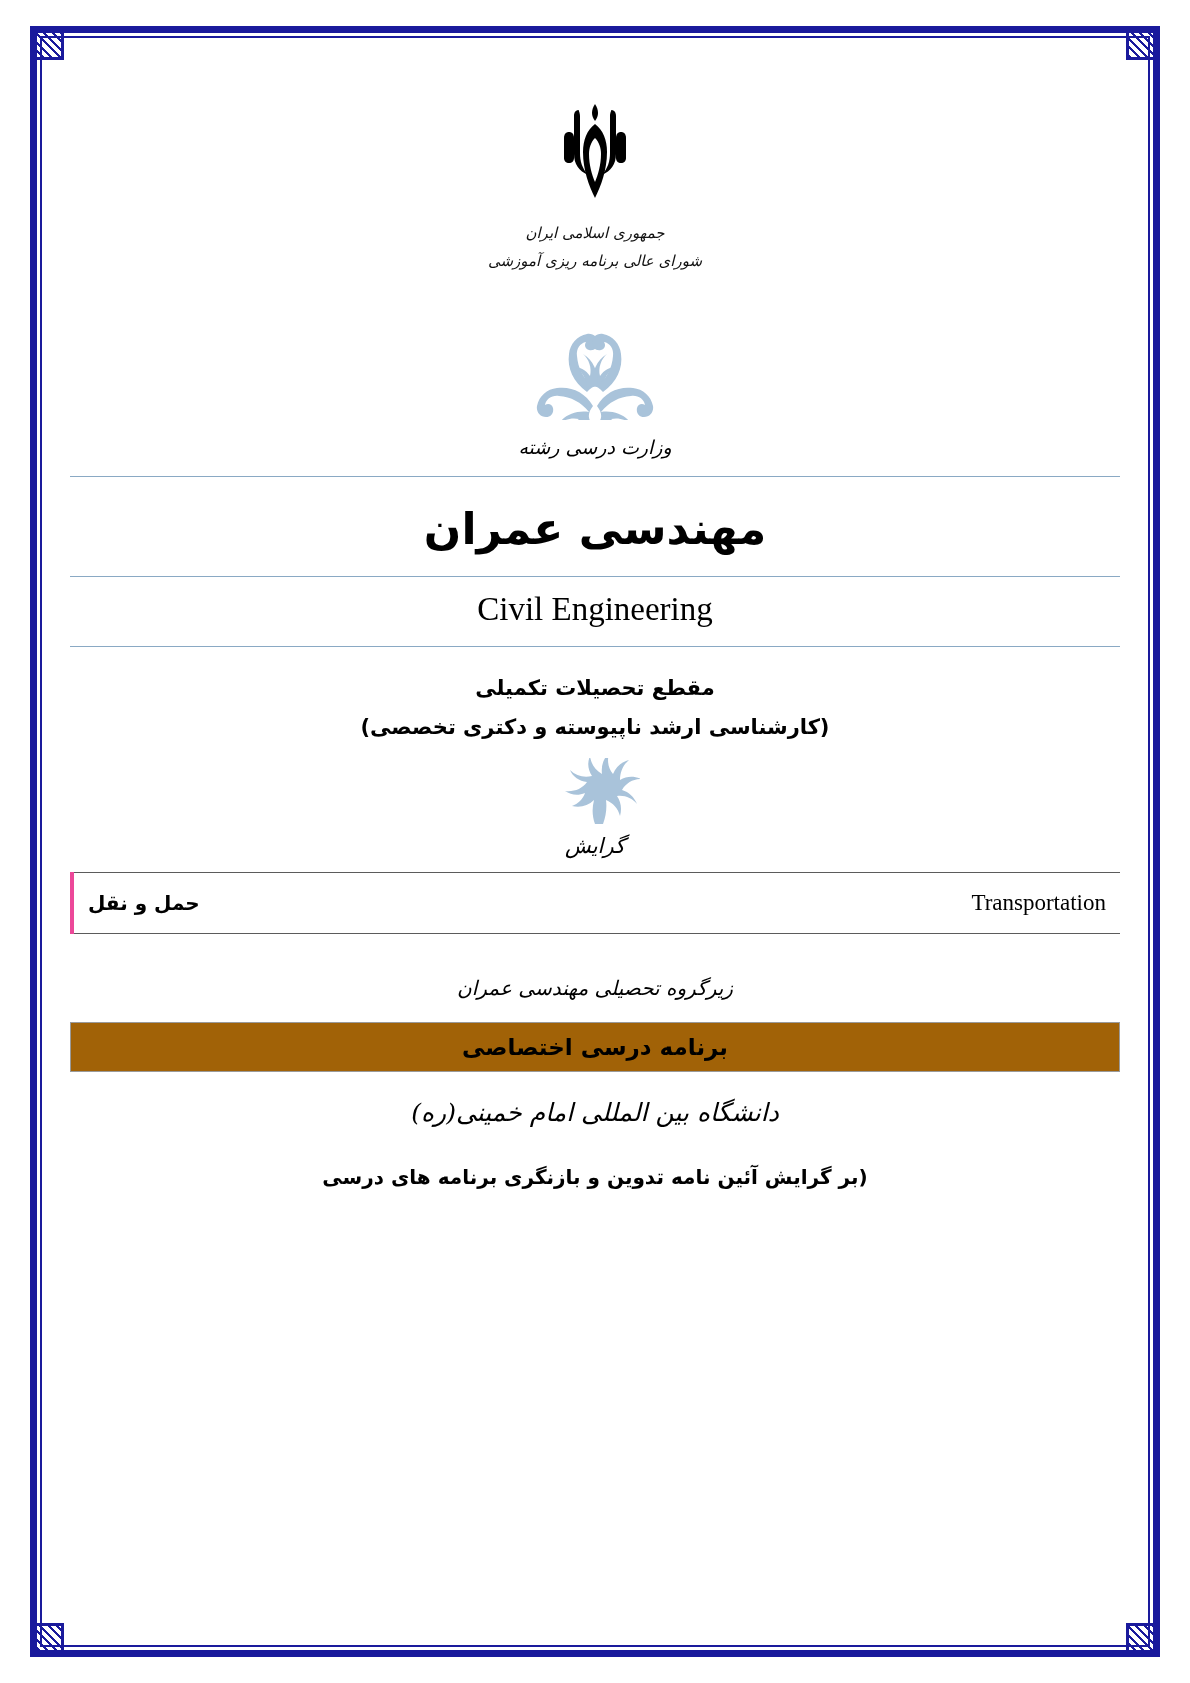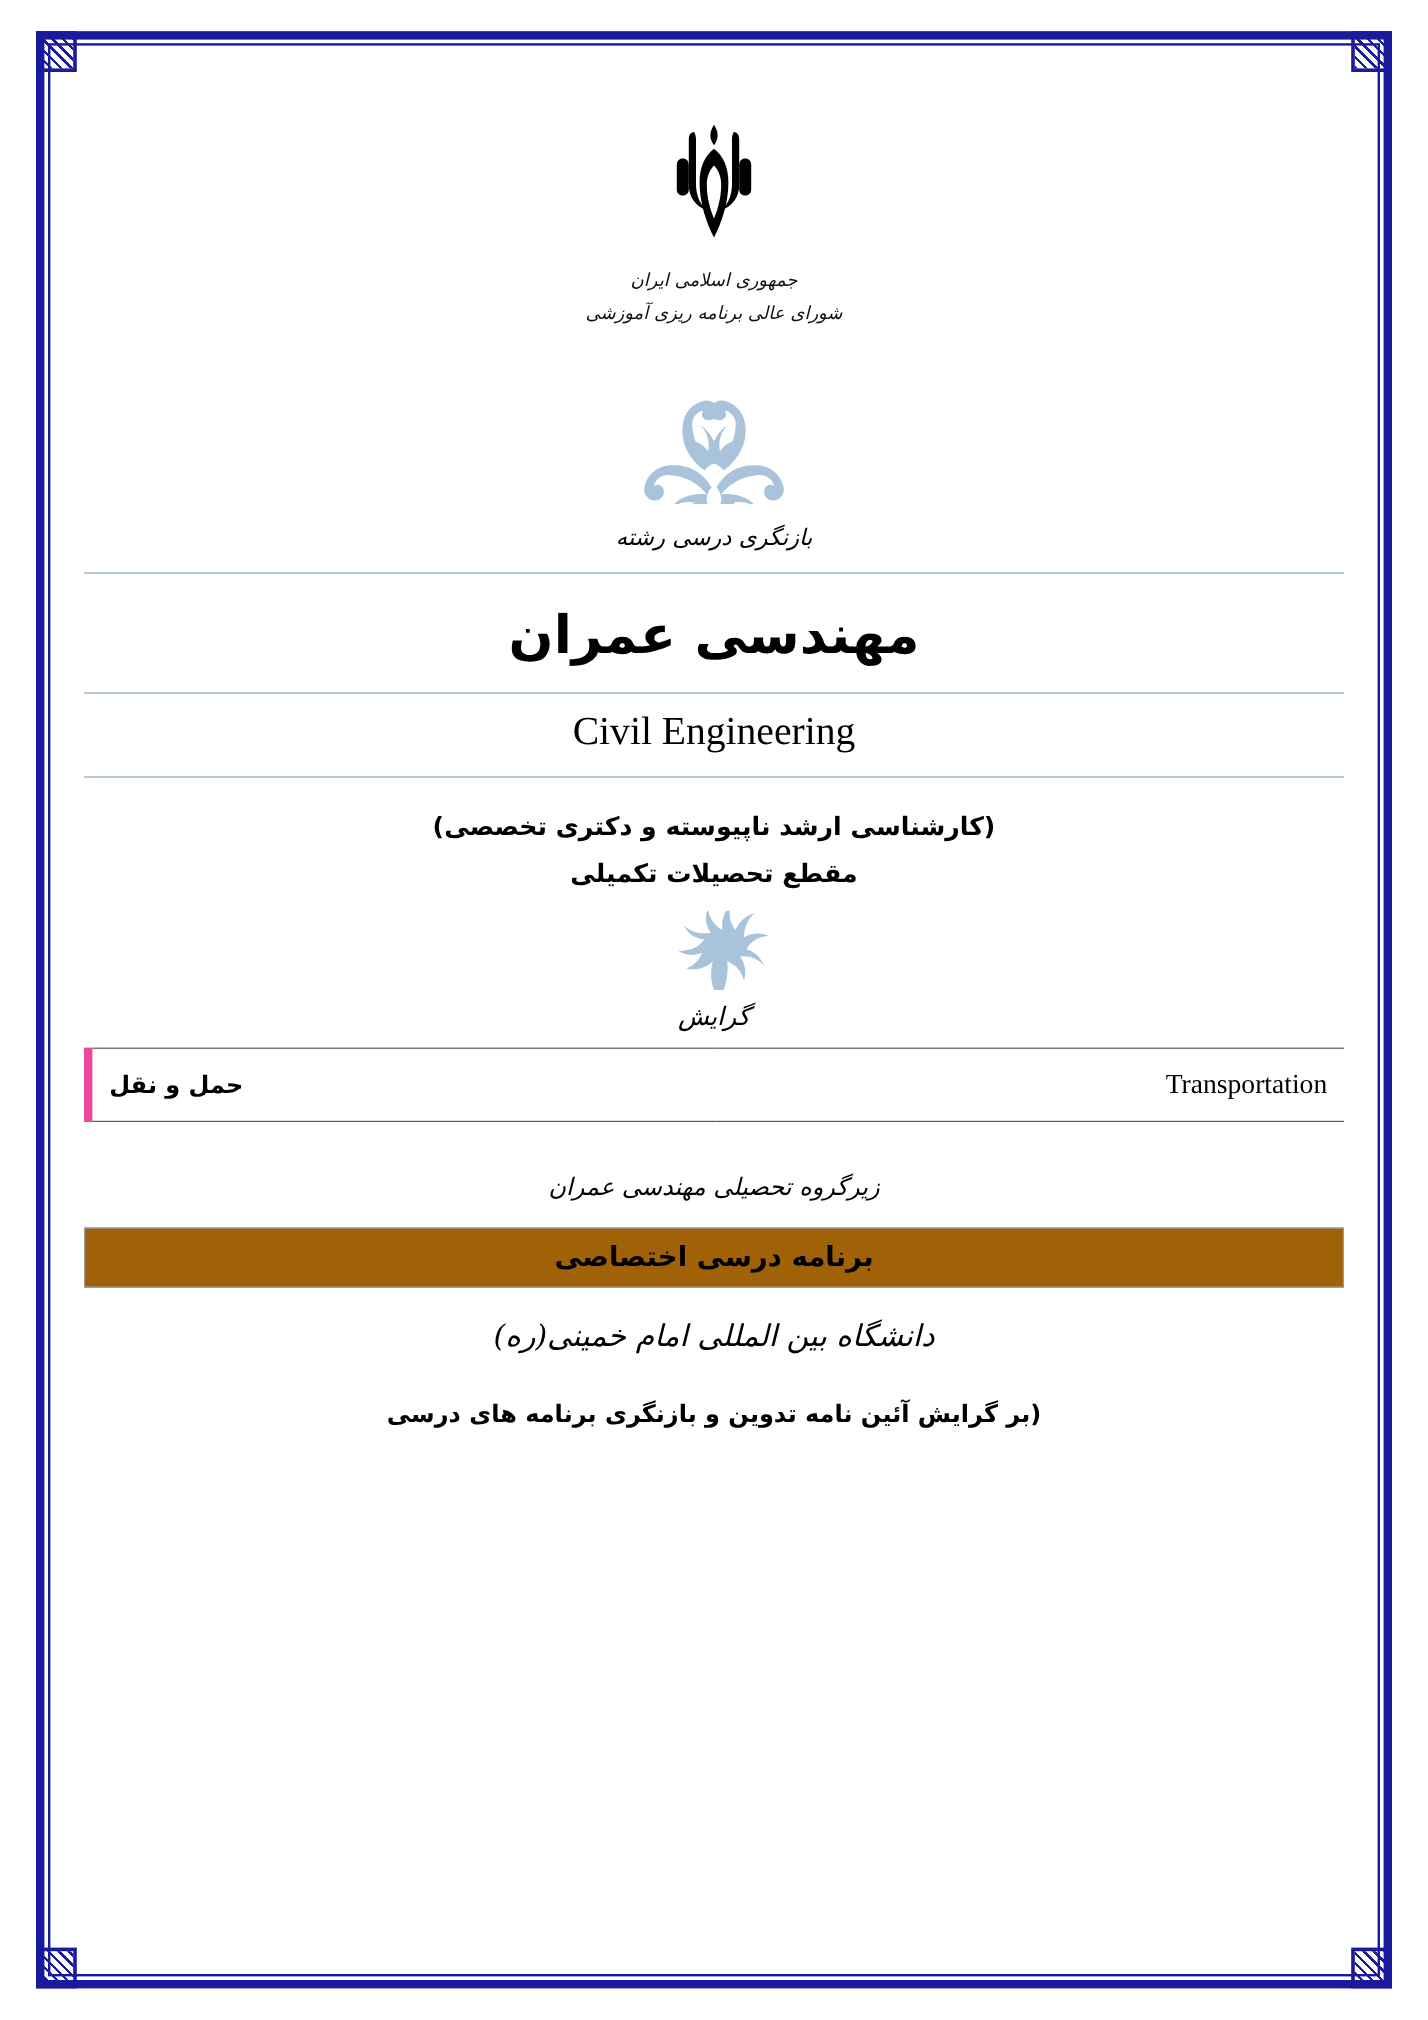--- a/index.html
+++ b/index.html
@@ -149,21 +149,21 @@
     border-bottom: 1px solid #5b5b5b;
     padding: 13px 14px;
     height: 34px;
   }
   .branch-fa {
     width: 50%;
     text-align: left;
     font-family: "DejaVu Sans", sans-serif;
     font-weight: bold;
     font-size: 20px;
-    border-left: 7px solid #ec4899;
+    border-left: 4px solid #ec4899;
   }
   .branch-en {
     width: 50%;
     text-align: right;
     direction: ltr;
     font-family: "Liberation Serif", serif;
     font-size: 23px;
   }
 
   .subgroup {
@@ -234,35 +234,35 @@
       <svg width="240" height="110" viewBox="0 0 240 110" aria-hidden="true">
         <g fill="#a9c3da">
           <path d="M118 96 c-8 -14 -22 -20 -36 -18 c-10 1 -18 8 -20 18 c-1 6 3 11 9 11 c5 0 8 -4 7 -9 c-1 -4 -5 -5 -8 -3 c1 -6 7 -10 14 -9 c12 1 22 6 30 16 c-14 -2 -26 4 -32 14 c5 -6 14 -9 22 -7 c-6 4 -9 10 -9 16 c4 -8 12 -13 21 -13 c-4 -5 -2 -11 2 -16 z"></path>
           <path d="M112 82 c-14 -10 -20 -24 -18 -38 c1 -10 8 -18 18 -20 c6 -1 11 3 11 9 c0 5 -4 8 -9 7 c-4 -1 -5 -5 -3 -8 c-6 1 -10 7 -9 14 c1 12 6 22 16 30 c-2 -14 4 -26 14 -32 c-6 5 -9 14 -7 22 c4 -6 10 -9 16 -9 c-8 4 -13 12 -13 21 c-5 -4 -11 -2 -16 4 z"></path>
           <path d="M122 96 c8 -14 22 -20 36 -18 c10 1 18 8 20 18 c1 6 -3 11 -9 11 c-5 0 -8 -4 -7 -9 c1 -4 5 -5 8 -3 c-1 -6 -7 -10 -14 -9 c-12 1 -22 6 -30 16 c14 -2 26 4 32 14 c-5 -6 -14 -9 -22 -7 c6 4 9 10 9 16 c-4 -8 -12 -13 -21 -13 c4 -5 2 -11 -2 -16 z"></path>
           <path d="M128 82 c14 -10 20 -24 18 -38 c-1 -10 -8 -18 -18 -20 c-6 -1 -11 3 -11 9 c0 5 4 8 9 7 c4 -1 5 -5 3 -8 c6 1 10 7 9 14 c-1 12 -6 22 -16 30 c2 -14 -4 -26 -14 -32 c6 5 9 14 7 22 c-4 -6 -10 -9 -16 -9 c8 4 13 12 13 21 c5 -4 11 -2 16 4 z"></path>
         </g>
       </svg>
     </div>
 
-    <div class="curriculum-label">بازنگری درسی رشته</div>
+    <div class="curriculum-label">وزارت درسی رشته</div>
 
     <div class="rule"></div>
 
     <div class="title-fa">مهندسی عمران</div>
 
     <div class="rule"></div>
 
     <div class="title-en">Civil Engineering</div>
 
     <div class="rule"></div>
 
     <div class="degree">
+      <div>مقطع تحصیلات تکمیلی</div>
       <div>(کارشناسی ارشد ناپیوسته و دکتری تخصصی)</div>
-      <div>مقطع تحصیلات تکمیلی</div>
     </div>
 
     <div class="small-ornament">
       <svg width="90" height="70" viewBox="0 0 90 70" aria-hidden="true">
         <g fill="#a9c3da">
           <path d="M45 66 c-3 -8 -3 -16 -1 -24 c-6 6 -14 8 -22 6 c6 -2 11 -7 13 -13 c-7 3 -14 2 -20 -2 c9 1 17 -2 22 -9 c-8 -1 -14 -5 -17 -12 c6 6 14 8 22 6 c-4 -6 -5 -13 -2 -20 c1 8 5 14 12 18 c-1 -8 1 -15 7 -21 c-2 8 -1 15 4 21 c3 -7 8 -12 16 -14 c-6 5 -9 12 -9 20 c7 -4 14 -4 21 -1 c-8 0 -15 4 -19 11 c7 2 12 7 15 14 c-5 -6 -12 -9 -20 -8 c4 6 5 13 3 20 c-2 -8 -7 -13 -14 -16 c1 8 0 16 -3 24 z"></path>
         </g>
       </svg>
     </div>
 

